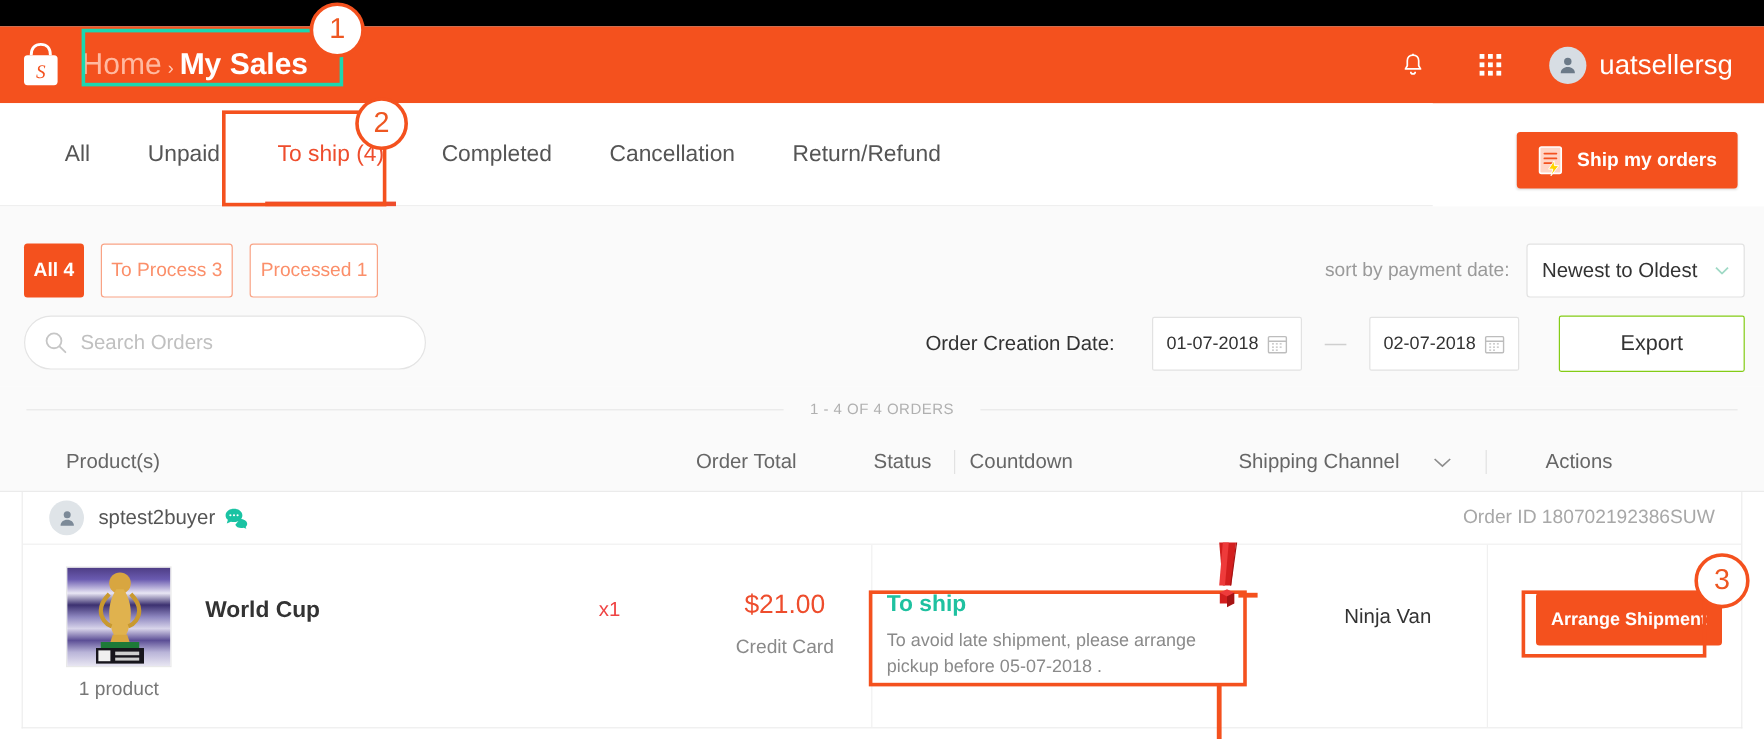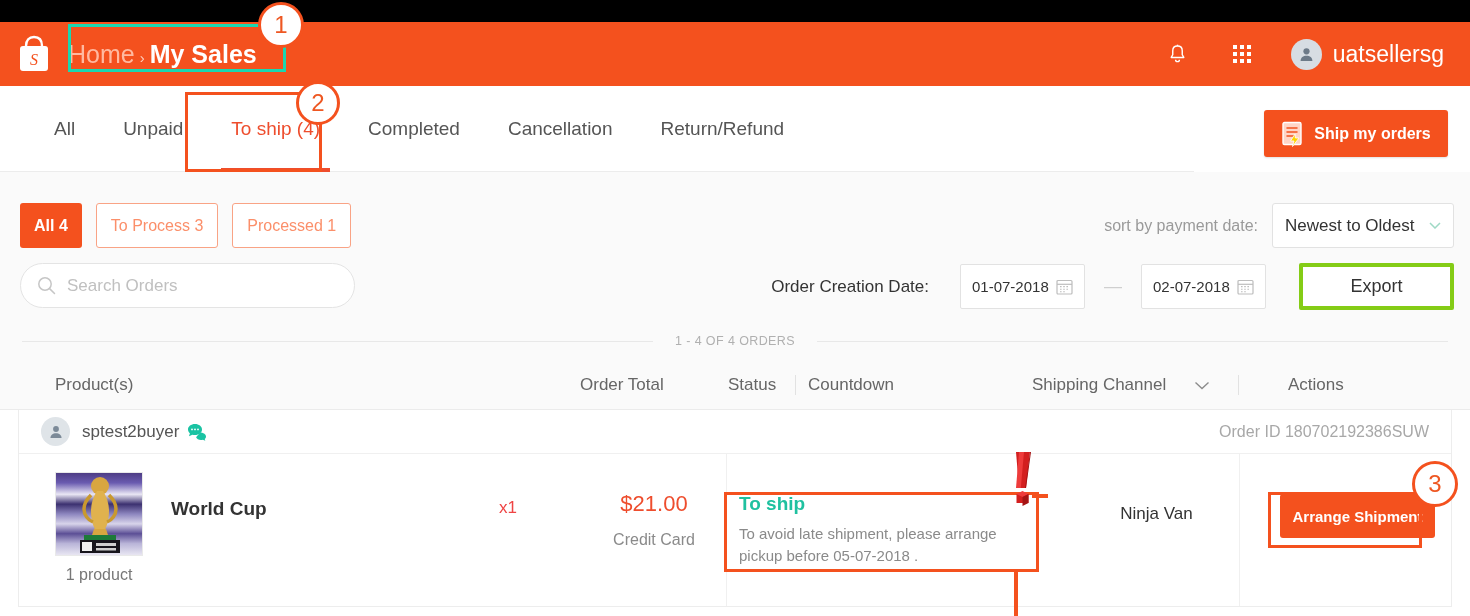--- a/index.html
+++ b/index.html
@@ -57,21 +57,21 @@
     background:#f4511e; border-radius:3px; height:47px; width:184px;
     display:flex; align-items:center; justify-content:center; gap:9px;
     cursor:pointer; box-shadow:0 1px 2px rgba(0,0,0,.12);
   }
   .ship-btn span { color:#fff; font-size:16px; font-weight:bold; }
 
   
   .toolbar { position:absolute; left:0; top:172px; width:1470px; height:150px; background:#fafafa; }
   .chips { position:absolute; left:20px; top:31px; display:flex; gap:14px; }
   .chip {
-    height:45px; padding:0 14px; display:flex; align-items:center; justify-content:center;
+    height:45px; padding:0 8px; display:flex; align-items:center; justify-content:center;
     font-size:16px; border-radius:3px; cursor:pointer; white-space:nowrap;
   }
   .chip.filled { background:#f4511e; color:#fff; font-weight:bold; }
   .chip.outline { background:#fff; color:#fb8f6a; border:1px solid #f9a385; }
 
   .sortwrap { position:absolute; right:16px; top:31px; display:flex; align-items:center; gap:14px; }
   .sort-label { font-size:16px; color:#9a9a9a; }
   .sort-select {
     width:182px; height:45px; background:#fff; border:1px solid #e2e2e2; border-radius:3px;
     display:flex; align-items:center; padding:0 12px; cursor:pointer;
@@ -93,21 +93,21 @@
   .daterow { position:absolute; right:16px; top:91px; display:flex; align-items:center; gap:9px; }
   .date-label { font-size:17px; color:#333; margin-right:22px; white-space:nowrap; }
   .date-input {
     width:125px; height:45px; background:#fff; border:1px solid #e2e2e2; border-radius:2px;
     display:flex; align-items:center; padding:0 11px; cursor:pointer;
   }
   .date-input span { font-size:15px; color:#333; }
   .cal { margin-left:auto; }
   .dash { width:38px; text-align:center; color:#cfcfcf; font-size:18px; }
   .export-btn {
-    margin-left:24px; width:155px; height:47px; background:#fff; border:4px solid #84cc16;
+    margin-left:24px; width:155px; height:47px; background:#fff; border:1px solid #84cc16;
     border-radius:2px; display:flex; align-items:center; justify-content:center;
     font-size:18px; color:#333; cursor:pointer;
   }
 
   
   .count-row {
     position:absolute; left:0; top:322px; width:1470px; height:38px;
     background:#fafafa; display:flex; align-items:center; justify-content:center;
   }
   .count-line { flex:1; height:1px; background:#e8e8e8; margin:0 22px; }

